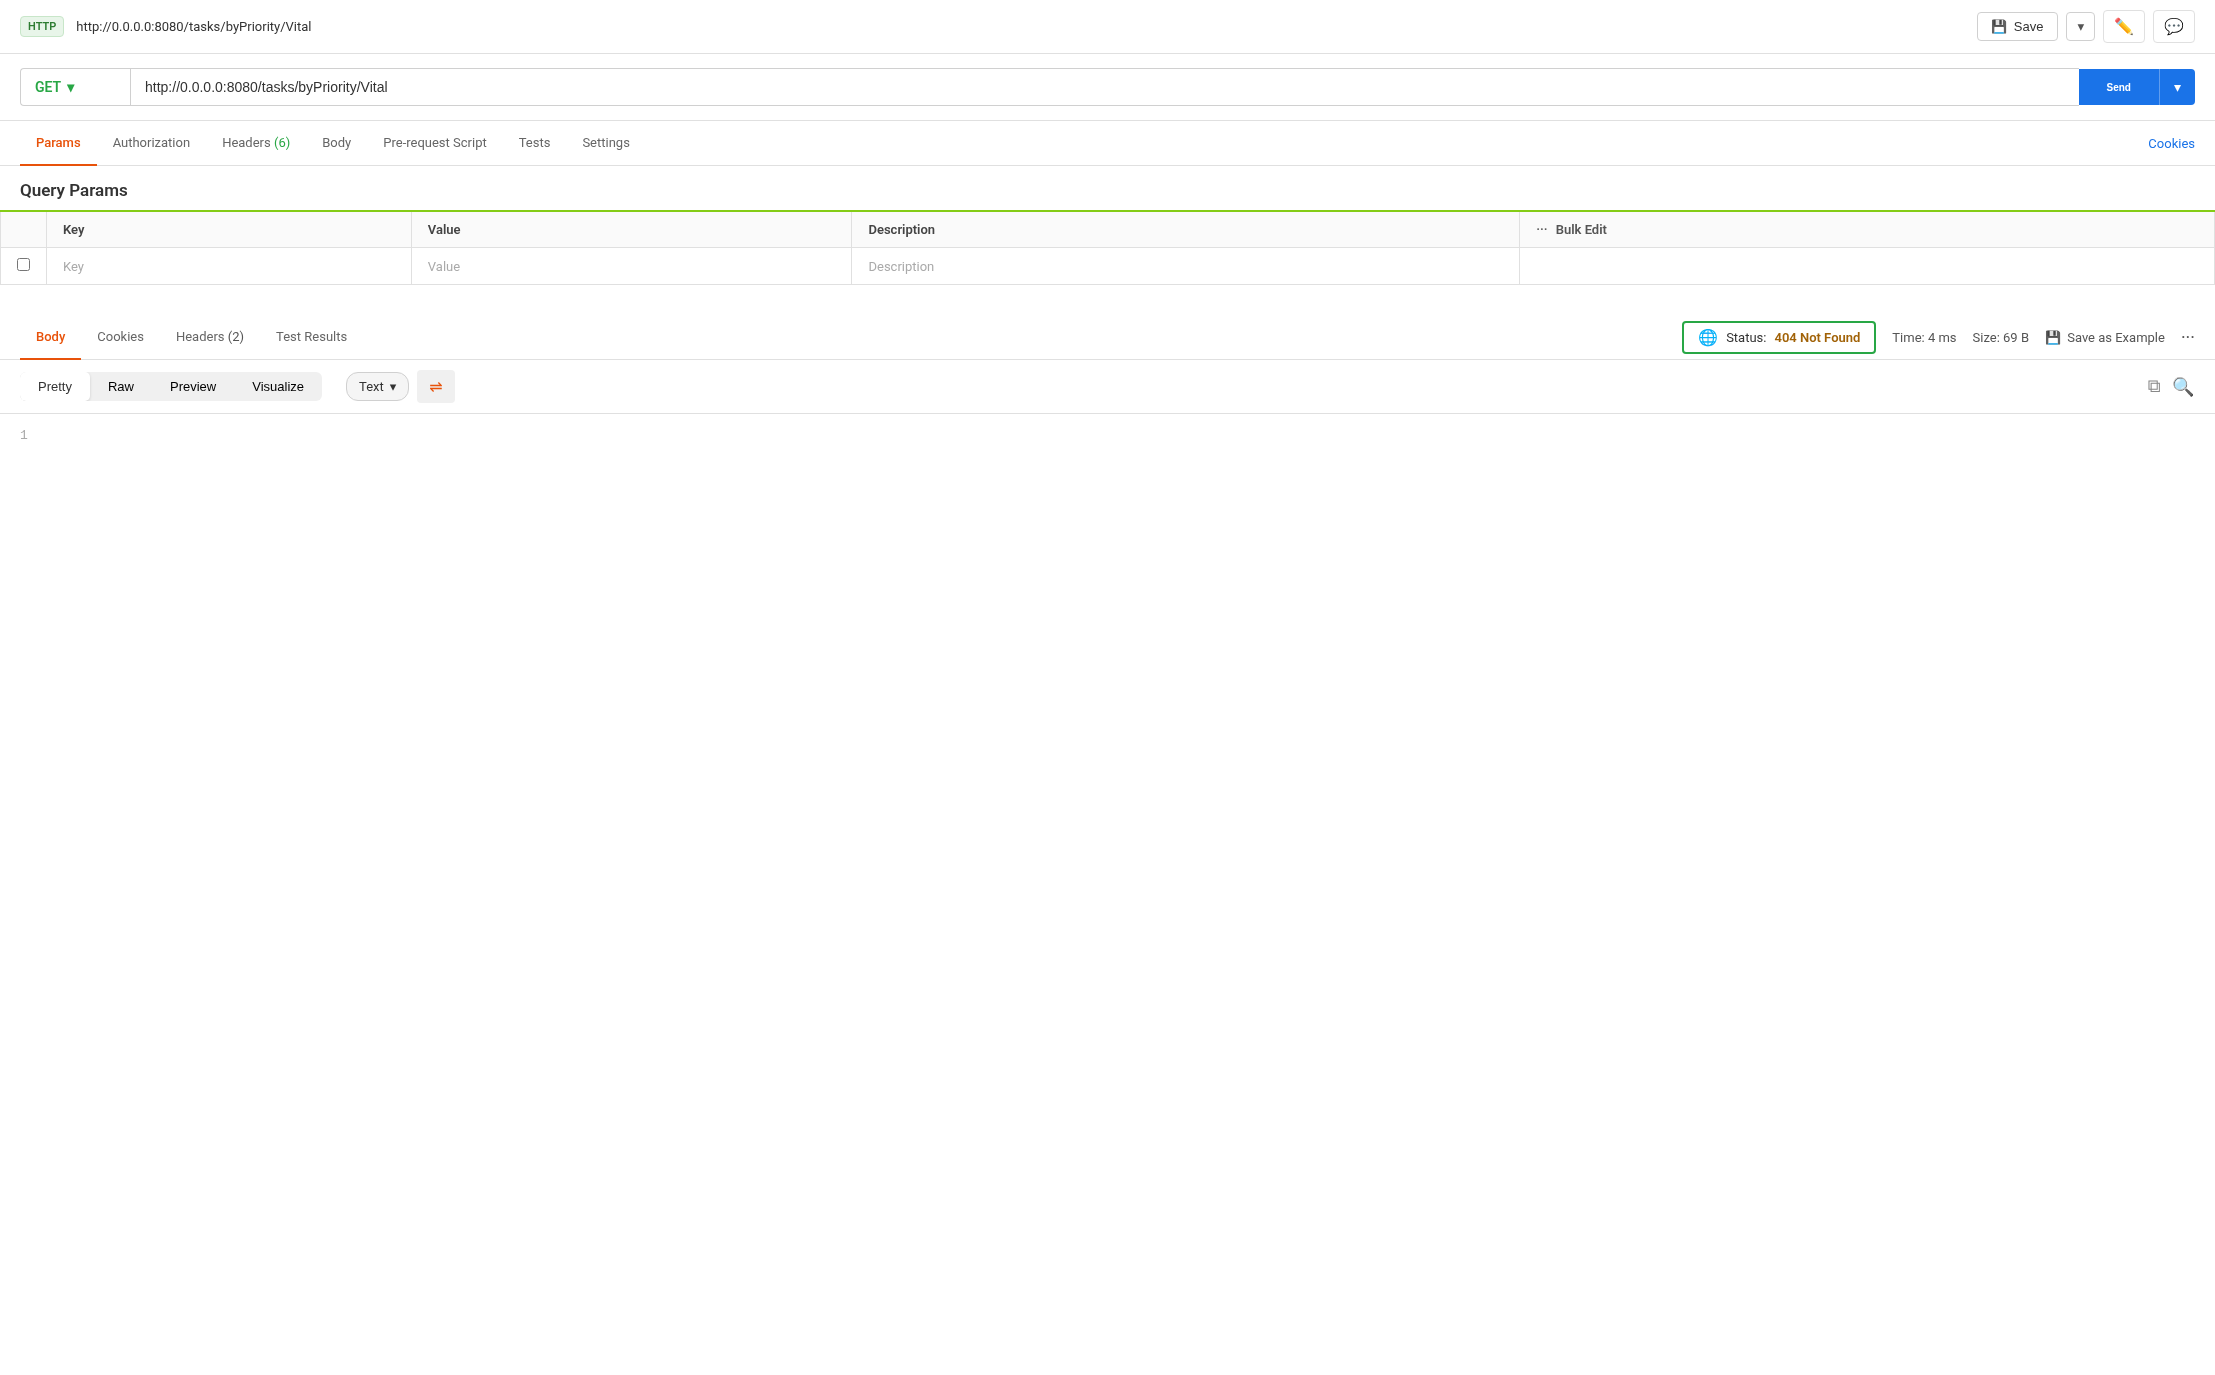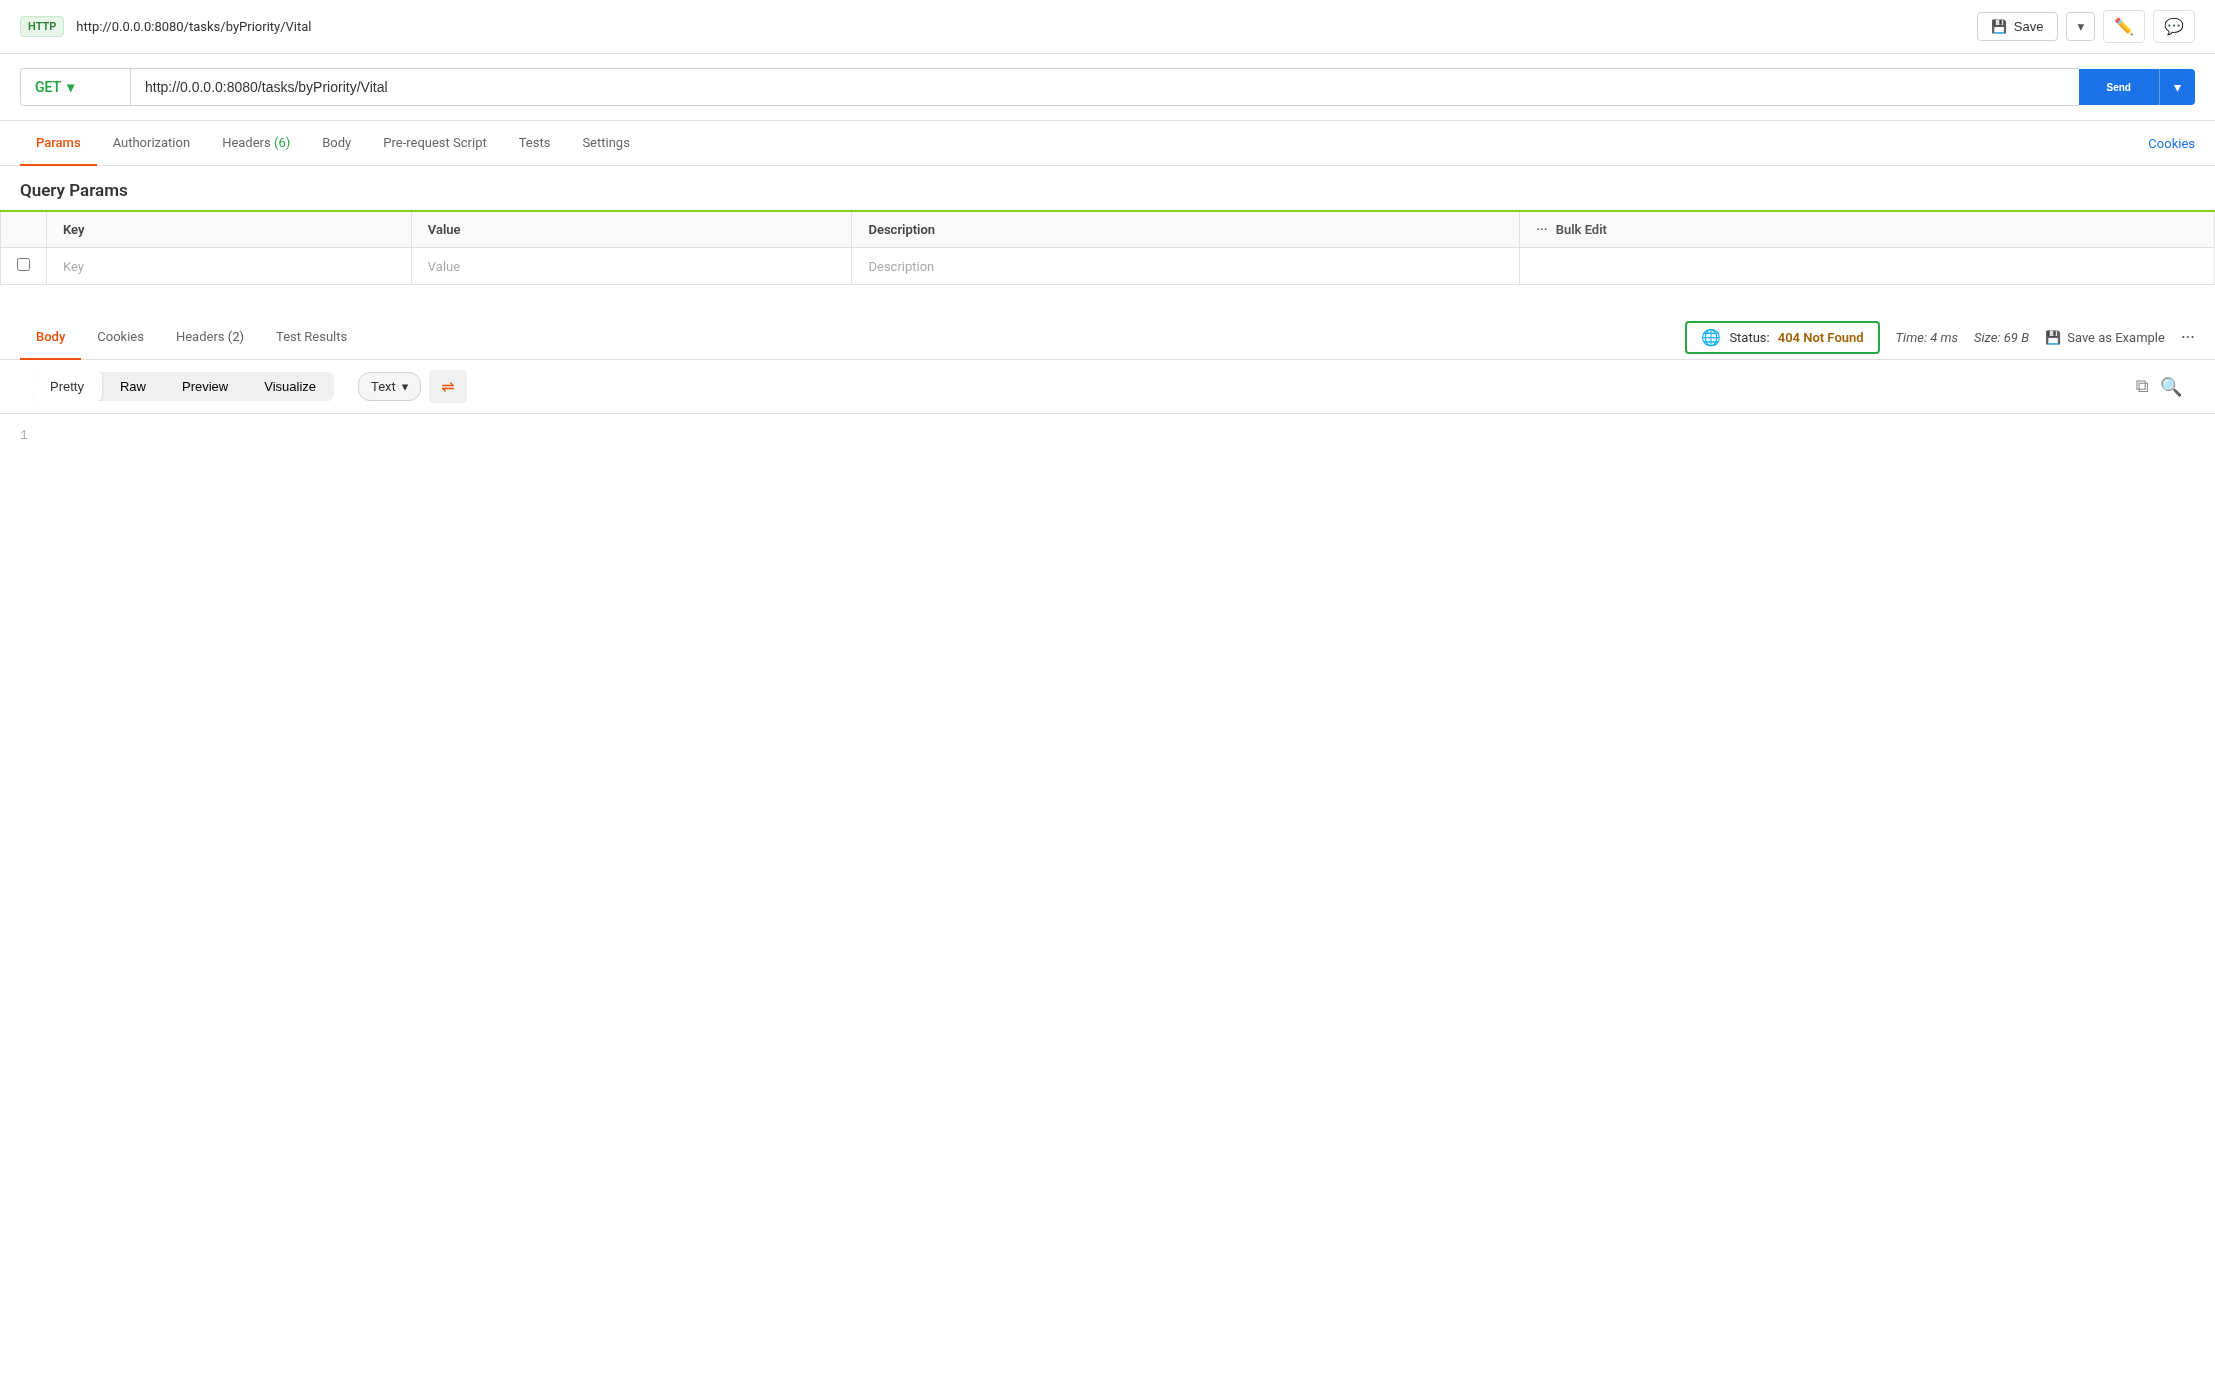--- a/index.html
+++ b/index.html
@@ -240,41 +240,40 @@
       color: #28a745;
       font-size: 16px;
     }
     .status-code {
       color: #a16207;
       font-weight: 600;
     }
     .time-size {
       font-size: 13px;
       color: #555;
-      font-style: italic;
     }
     .save-example {
       display: flex;
       align-items: center;
       gap: 6px;
       font-size: 13px;
       color: #555;
       cursor: pointer;
     }
     .more-options {
       color: #555;
       font-size: 18px;
       cursor: pointer;
     }
 
     
     .body-toolbar {
       display: flex;
       align-items: center;
-      padding: 10px 32px;
+      padding: 10px 20px;
       gap: 8px;
       border-bottom: 1px solid #e0e0e0;
     }
     .view-btn-group {
       display: flex;
       background: #f0f0f0;
       border-radius: 6px;
       overflow: hidden;
     }
     .view-btn {

